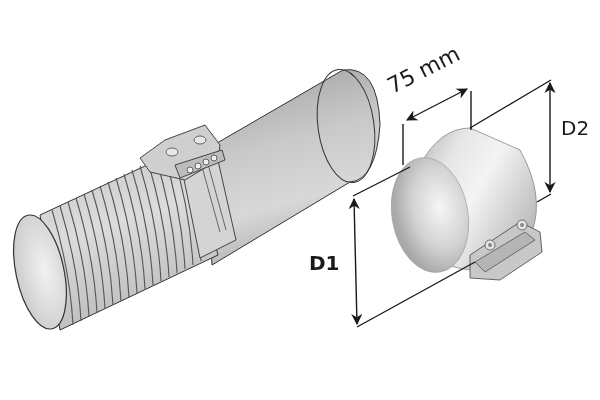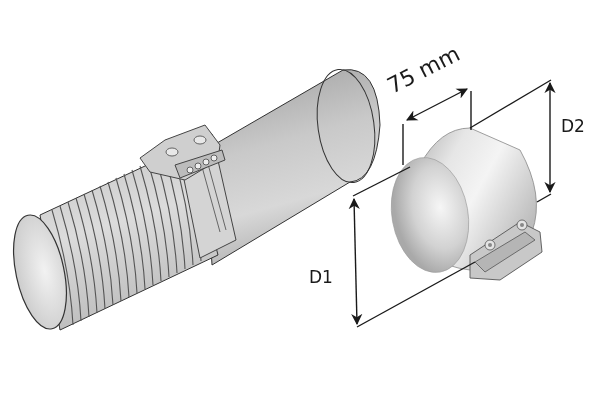--- a/index.html
+++ b/index.html
@@ -1,20 +1,20 @@
 <!DOCTYPE html>
 <html><head>
 <meta charset="utf-8">
 <style>
   html, body { margin: 0; padding: 0; background: #ffffff; }
   body { width: 600px; height: 400px; position: relative; overflow: hidden; font-family: "DejaVu Sans", sans-serif; }
   #stage { position: absolute; left: 0; top: 0; width: 600px; height: 400px; }
-  .lbl { position: absolute; color: #1a1a1a; font-family: "DejaVu Sans", sans-serif; font-size: 17px; line-height: 1; white-space: nowrap; }
+  .lbl { position: absolute; color: #1a1a1a; font-family: "DejaVu Sans", sans-serif; font-size: 20px; line-height: 1; white-space: nowrap; }
   #lbl-75 { left: 384px; top: 78px; transform: rotate(-27deg); transform-origin: left top; font-size: 22px; }
-  #lbl-d1 { left: 309px; top: 269px; }
+  #lbl-d1 { left: 309px; top: 253px; font-weight: bold; }
   #lbl-d2 { left: 561px; top: 118px; }
 </style>
 </head>
 <body>
 
 <div id="stage">
 <svg width="600" height="400" viewBox="0 0 600 400" xmlns="http://www.w3.org/2000/svg">
   <defs>
     <linearGradient id="pipeGrad" x1="0" y1="0" x2="0.25" y2="1">
       <stop offset="0" stop-color="#9e9e9e"></stop>

